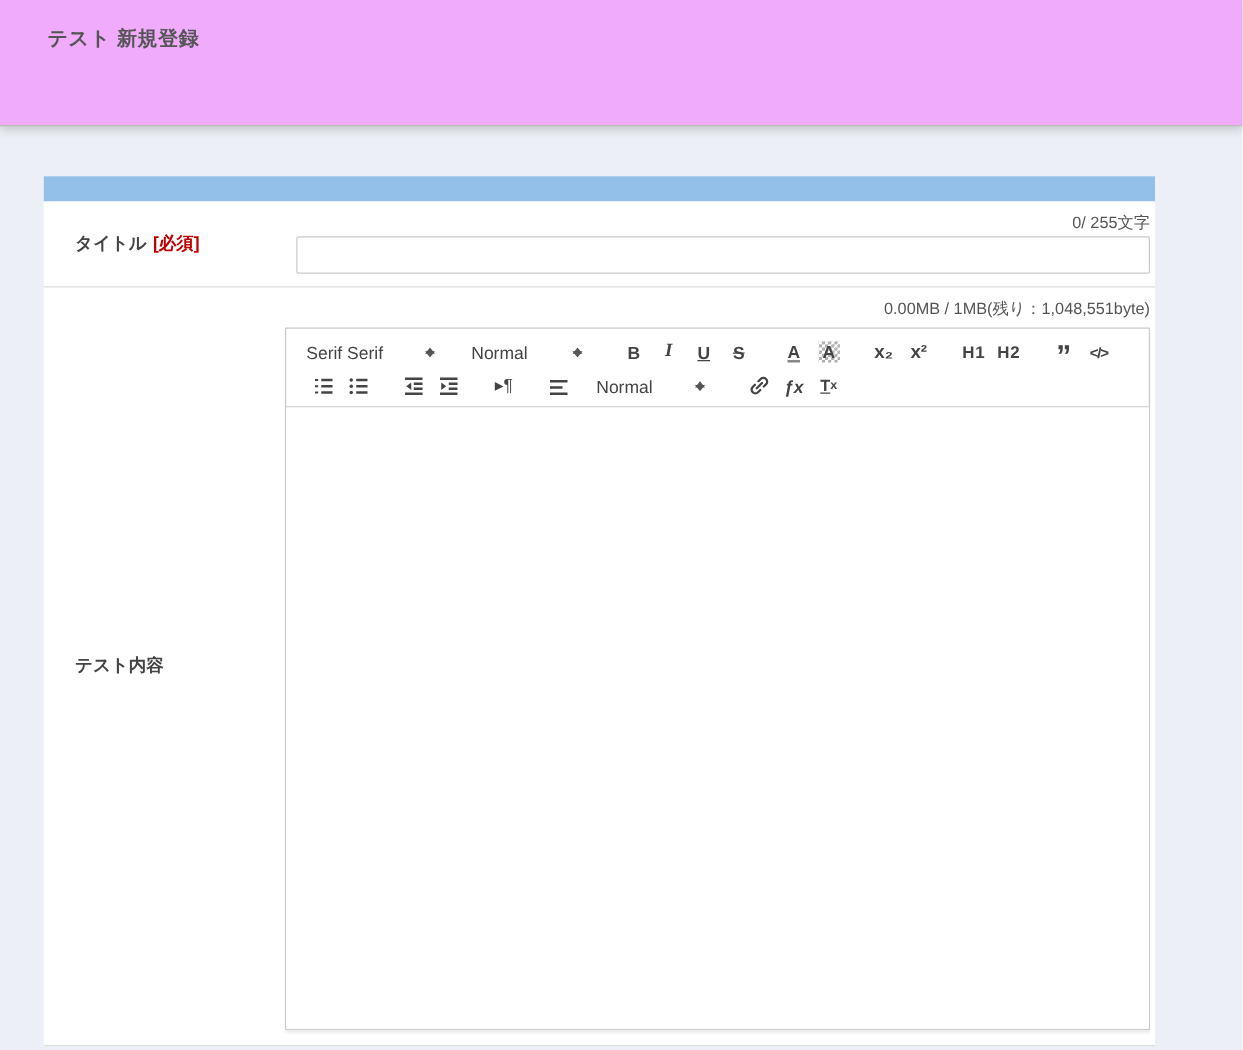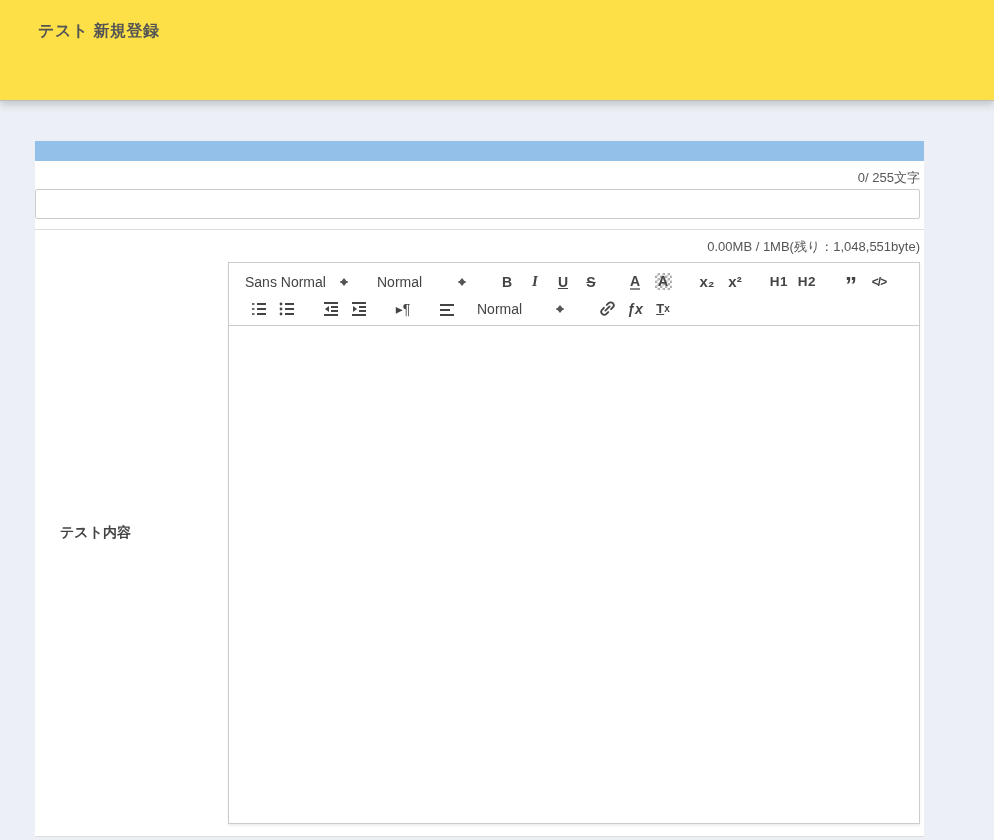--- a/index.html
+++ b/index.html
@@ -5,21 +5,21 @@
   * { box-sizing: border-box; margin: 0; padding: 0; }
   html,body { width: 994px; height: 840px; }
   body {
     font-family: "Liberation Sans", "DejaVu Sans", sans-serif;
     background: #ecf0f6;
     color: #444;
     overflow: hidden;
   }
   
   .top-header {
-    background: #fde047;
+    background: #f0abfc;
     height: 100px;
     padding: 21px 30px 0 30px;
     box-shadow: 0 1px 0 #bcbcbc, 0 5px 7px rgba(150,150,150,.45);
     position: relative;
     z-index: 2;
   }
   .page-title {
     font-size: 16px;
     font-weight: bold;
     color: #555;
@@ -143,39 +143,43 @@
 <div>
 
   <header class="top-header">
     <h1 class="page-title">テスト 新規登録</h1>
   </header>
 
   <div class="panel">
     <div class="accent-bar"></div>
 
     <div class="form-row">
+      <div class="label-cell">
+        <span>タイトル</span>
+        <span class="req">[必須]</span>
+      </div>
       <div class="field-cell">
         <div class="meta-line">0/ 255文字</div>
         <input class="text-input" type="text" value="" style="">
       </div>
     </div>
 
     <div class="form-row row-content">
       <div class="label-cell">
         <span>テスト内容</span>
       </div>
       <div class="field-cell">
         <div class="meta-line">0.00MB / 1MB(残り：1,048,551byte)</div>
 
         <div class="editor">
           <div class="toolbar">
 
             <div class="tb-row">
               <span class="ql-select sel-font">
-                <span class="val">Sans Normal</span>
+                <span class="val">Serif Serif</span>
                 <span class="dd"></span>
               </span>
               <span class="ql-select sel-size">
                 <span class="val">Normal</span>
                 <span class="dd"></span>
               </span>
               <span class="ql-group">
                 <button class="ql-btn">B</button>
                 <button class="ql-btn b-italic">I</button>
                 <button class="ql-btn b-under">U</button>

